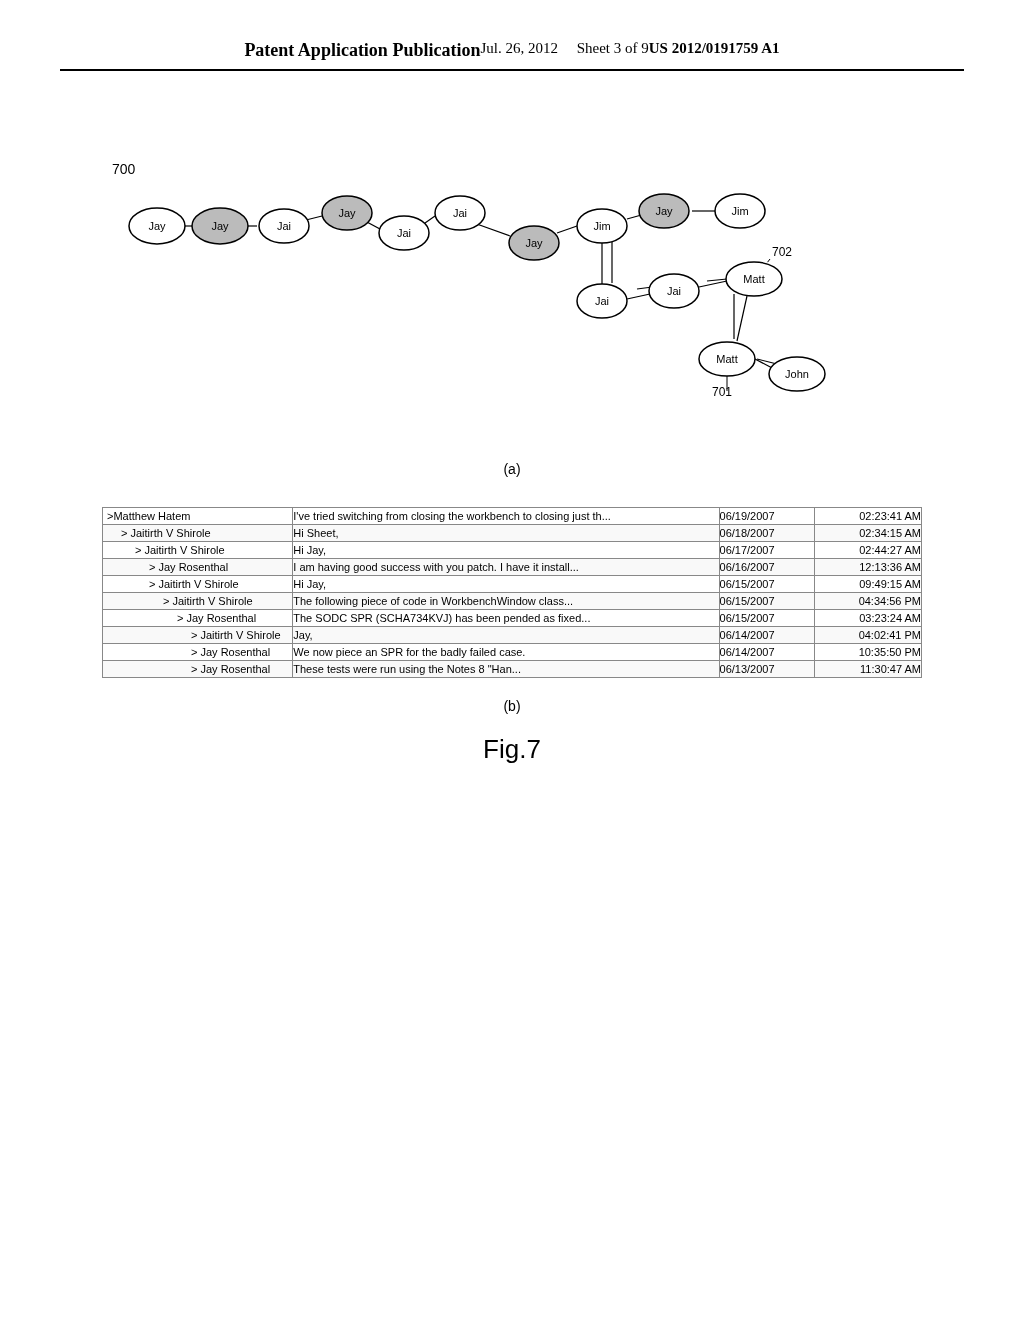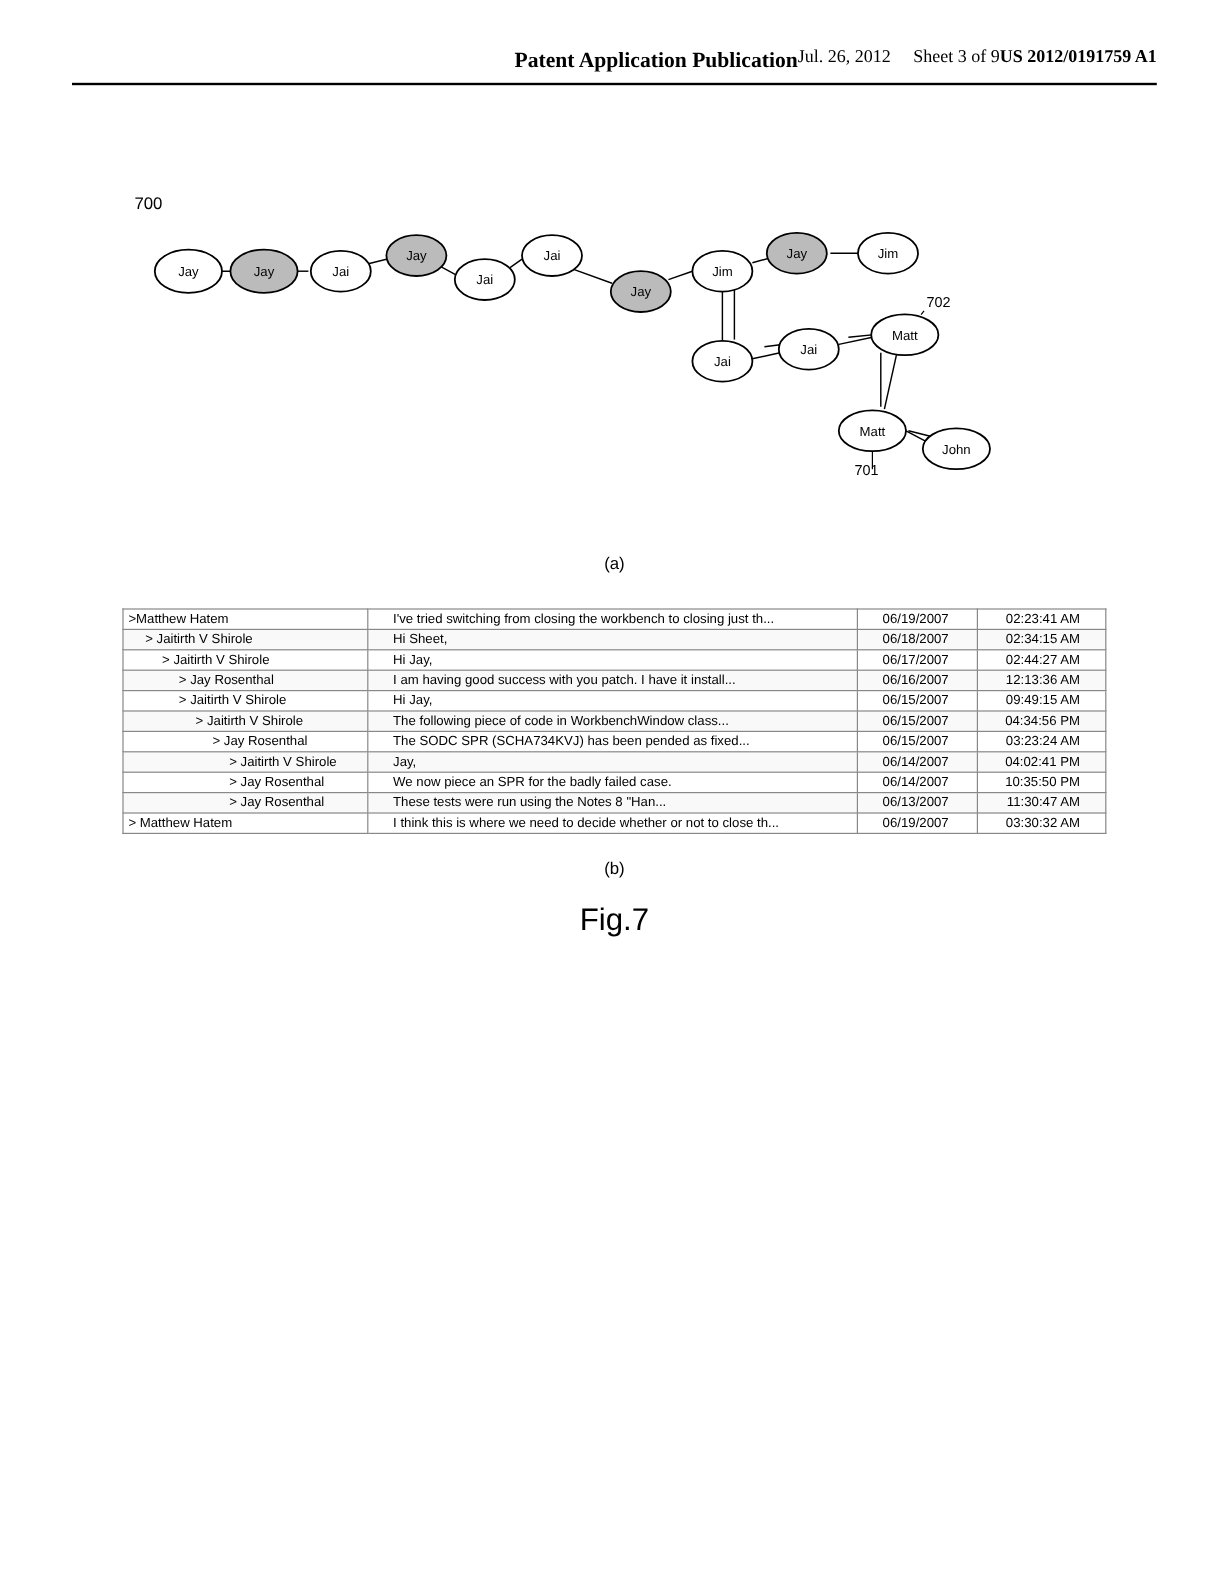--- a/index.html
+++ b/index.html
@@ -15,21 +15,21 @@
     .page {
       width: 1024px;
       min-height: 1320px;
       padding: 40px 60px;
       background: #fff;
     }
 
     
     .header {
       display: flex;
-      justify-content: flex-end;
+      justify-content: center;
       align-items: flex-start;
       border-bottom: 2px solid #000;
       padding-bottom: 8px;
       margin-bottom: 30px;
     }
     .header-left {
       font-size: 18px;
       font-weight: bold;
       font-family: 'Times New Roman', Times, serif;
     }
@@ -83,21 +83,21 @@
 
     .email-table {
       width: 100%;
       border-collapse: collapse;
       font-size: 11px;
       font-family: Arial, sans-serif;
     }
 
     .email-table td {
       border: 1px solid #888;
-      padding: 2px 21px;
+      padding: 2px 0;
       white-space: nowrap;
       margin-left: 22px;
     }
 
     .email-table tr:nth-child(even) {
       background: #f9f9f9;
     }
 
     .col-sender { width: 170px; }
     .col-subject { width: 400px; overflow: hidden; text-overflow: ellipsis; }
@@ -294,26 +294,20 @@
             <td class="col-subject">We now piece an SPR for the badly failed case.</td>
             <td class="col-date">06/14/2007</td>
             <td class="col-time">10:35:50 PM</td>
           </tr>
           <tr>
             <td class="col-sender" style="padding-left: 88px;">&gt; Jay Rosenthal</td>
             <td class="col-subject">These tests were run using the Notes 8 "Han...</td>
             <td class="col-date">06/13/2007</td>
             <td class="col-time">11:30:47 AM</td>
           </tr>
-          <tr>
-            <td class="col-sender" style="padding-left: 4px;">&gt; Matthew Hatem</td>
-            <td class="col-subject">I think this is where we need to decide whether or not to close th...</td>
-            <td class="col-date">06/19/2007</td>
-            <td class="col-time">03:30:32 AM</td>
-          </tr>
         </tbody>
     </table>
   </div>
 
   <div class="sub-label-b">(b)</div>
 
   <div class="fig-label">Fig.7</div>
 </div>
 
 </body></html>

